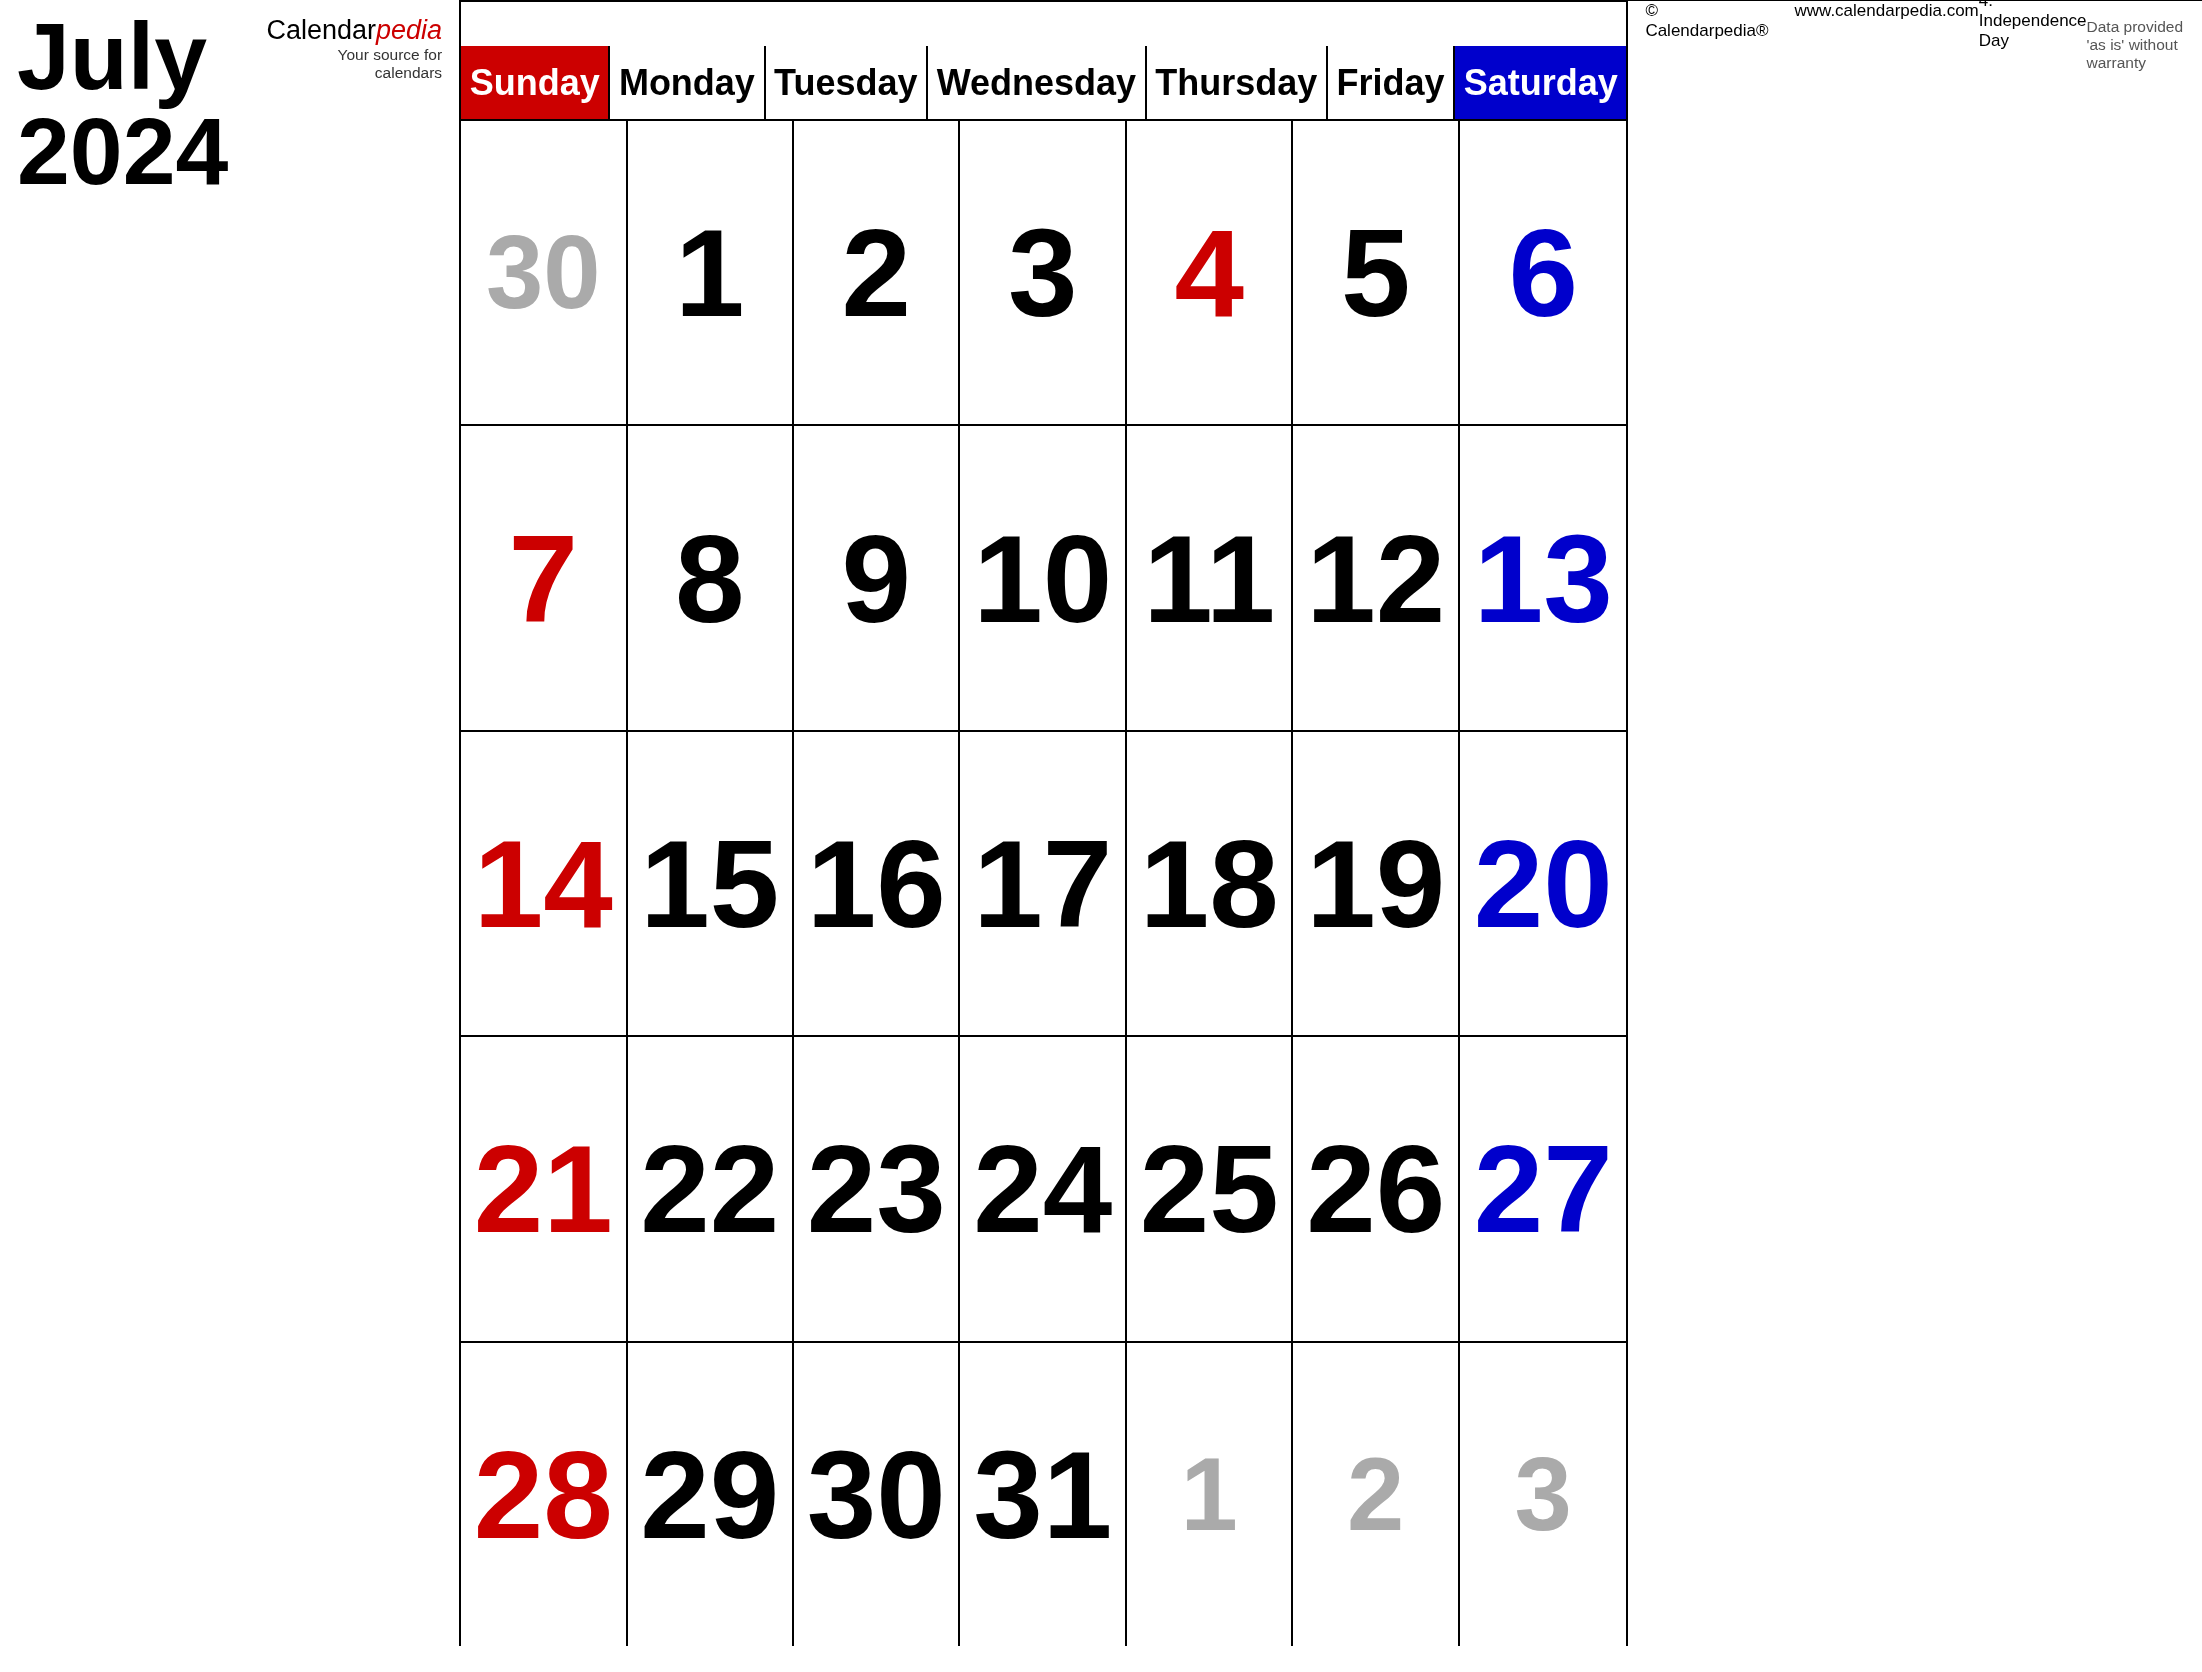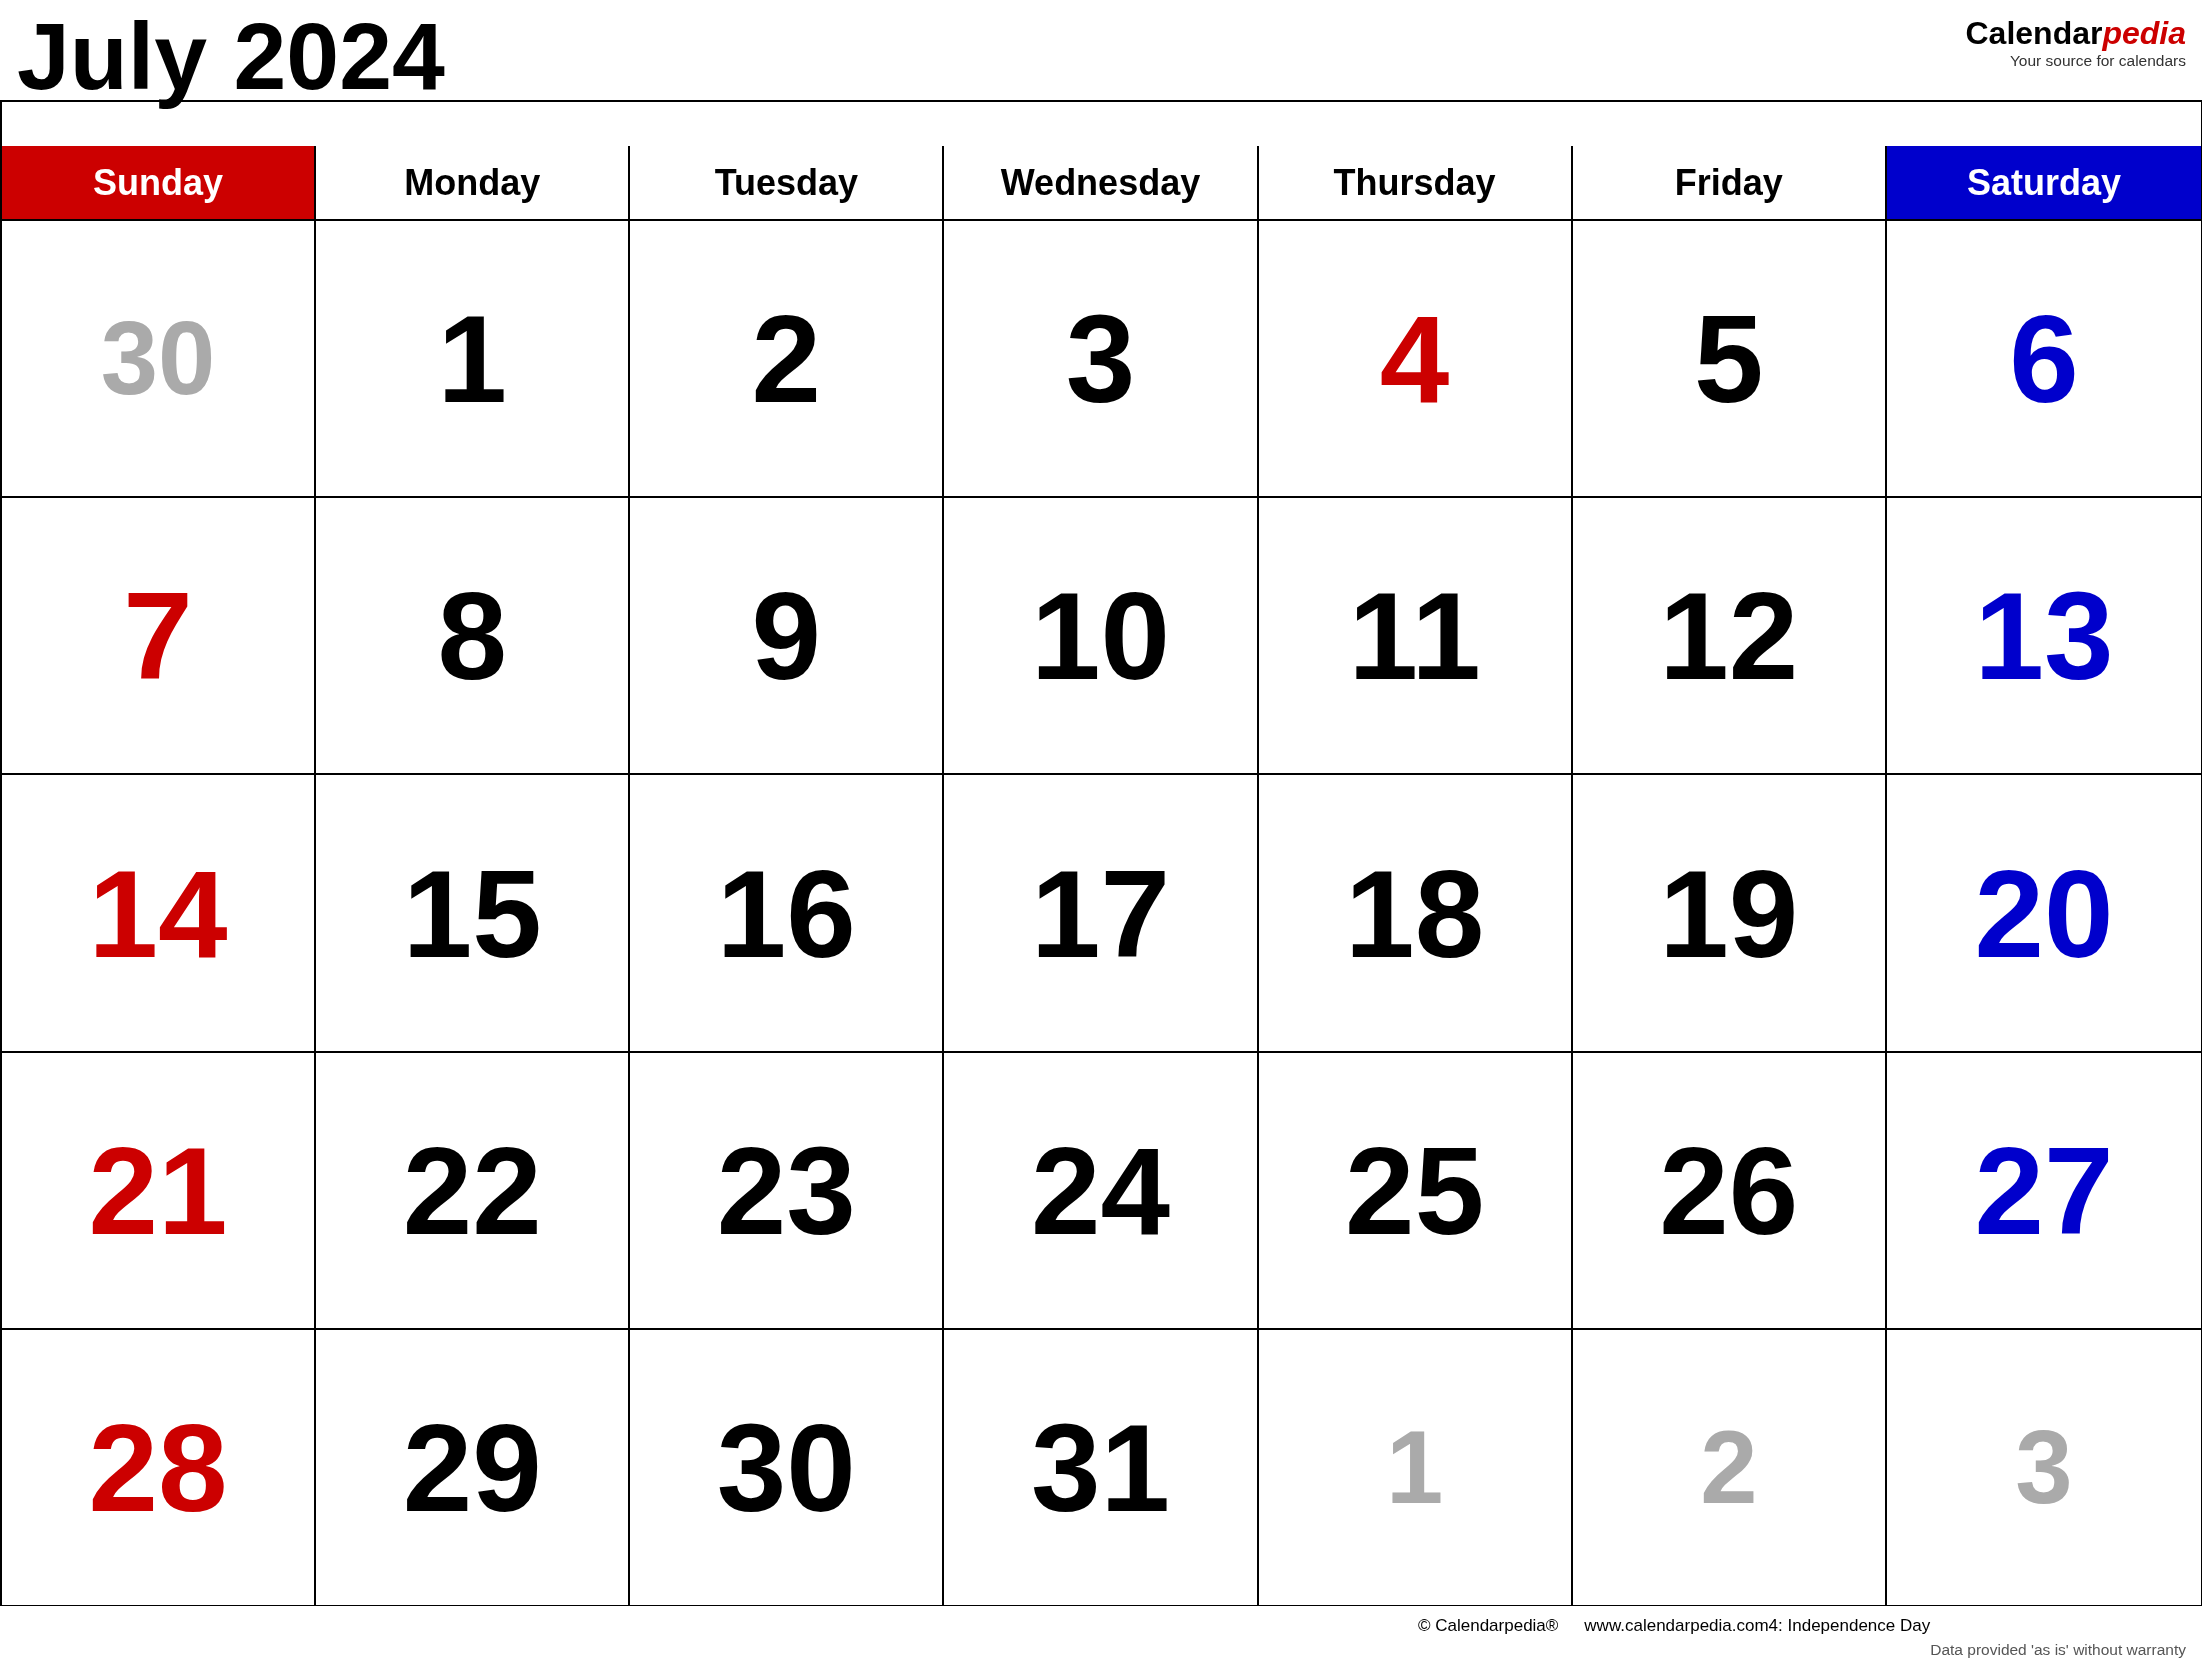--- a/index.html
+++ b/index.html
@@ -13,21 +13,21 @@
       height: 1673px;
       background: #fff;
       font-family: Arial, Helvetica, sans-serif;
       overflow: hidden;
     }
 
     .page-wrapper {
       width: 2203px;
       height: 1646px;
       display: flex;
-      flex-direction: column;
+      flex-direction: row;
     }
 
     
     .header {
       display: flex;
       justify-content: space-between;
       align-items: flex-start;
       padding: 8.6px 17px 4.3px 17px;
       height: 100px;
     }
@@ -38,23 +38,23 @@
       color: #000;
       line-height: 1;
     }
 
     .brand-logo {
       text-align: right;
       padding-top: 6.9px;
     }
 
     .brand-name {
-      font-size: 32px;
-      color: #000;
-      font-weight: bold;
+      font-size: 27px;
+      color: #000;
+      font-weight: normal;
     }
 
     .brand-name span {
       color: #cc0000;
       font-style: italic;
     }
 
     .brand-tagline {
       font-size: 15.5px;
       color: #333;

